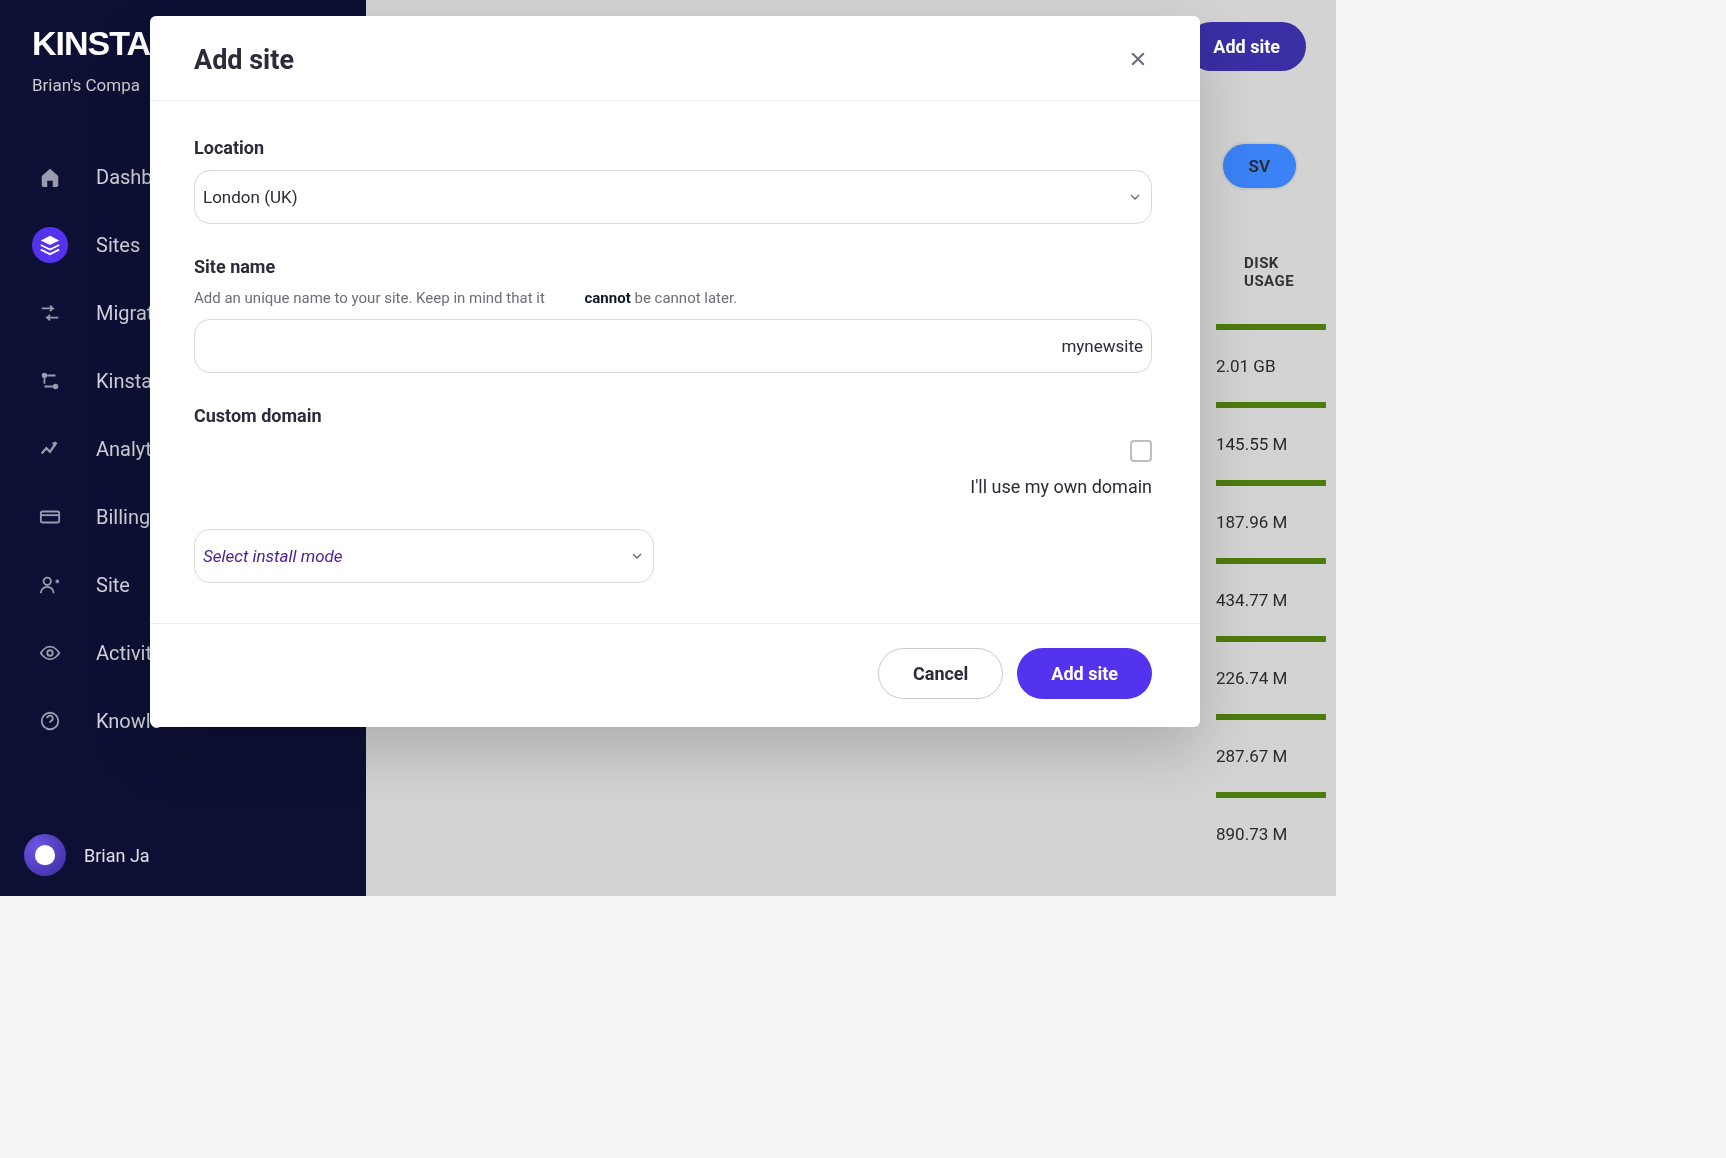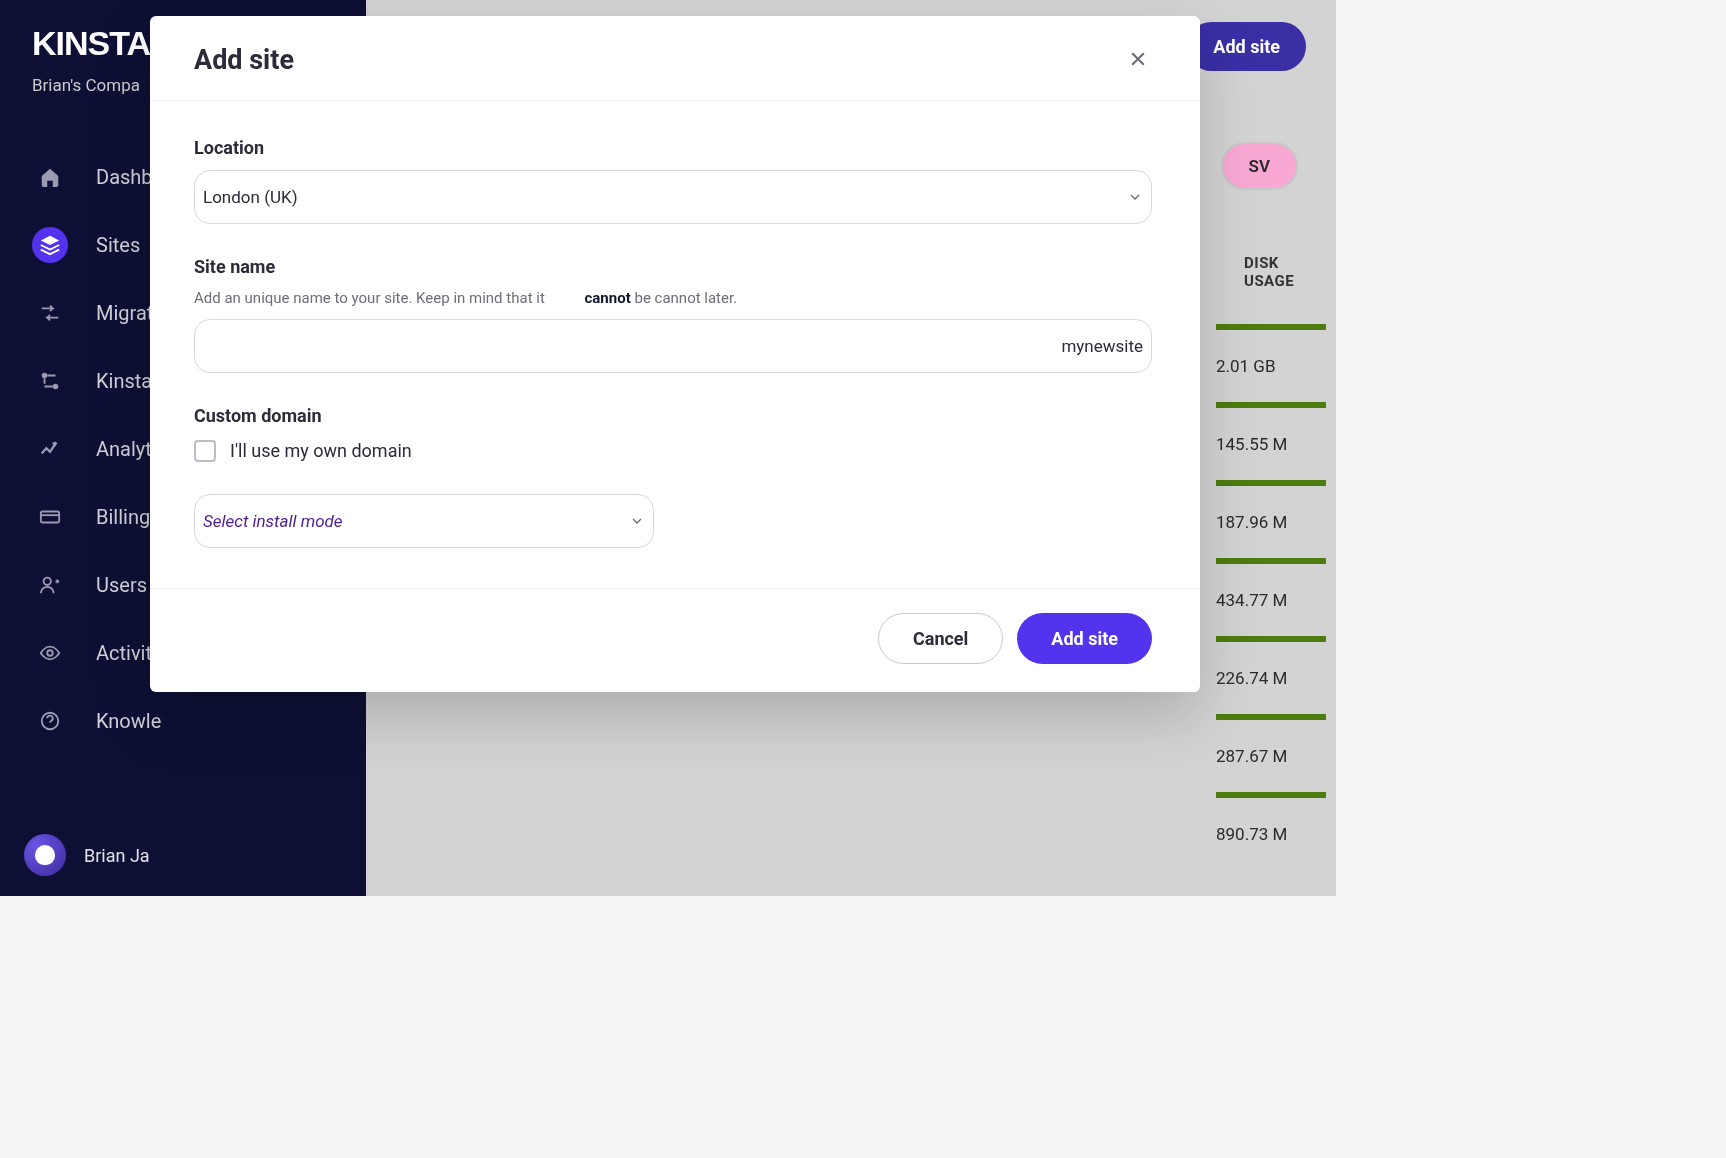--- a/index.html
+++ b/index.html
@@ -19,40 +19,40 @@
   .avatar-wrap { width: 42px; height: 42px; border-radius: 50%; background: radial-gradient(circle at 30% 30%, #6b55e5, #3c2b9c); display: flex; align-items: center; justify-content: center; position: relative; }
   .avatar-wrap::before { content:""; width:20px; height:20px; background:#fff; border-radius:50% 50% 45% 45%; }
   .user-name { font-size: 18px; color: #e0e0e8; }
 
   
   .main { position: absolute; top: 0; left: 366px; right: 0; height: 100%; background: #ffffff; }
   .overlay-dim { position: absolute; inset: 0; background: rgba(130,130,130,0.35); }
 
   .header { position: absolute; top: 22px; right: 30px; z-index: 1; }
   .btn-add-site-header { background: #3a2fa5; color: #fff; padding: 14px 26px; border-radius: 28px; font-size: 18px; border: none; font-weight: 700; }
-  .btn-csv { position: absolute; top: 142px; right: 38px; background: #f9a8d4; border: 2px solid #c7c7c7; border-radius: 26px; padding: 12px 26px; font-size: 17px; font-weight: 600; color:#2a2a2a; z-index:1;}
+  .btn-csv { position: absolute; top: 142px; right: 38px; background: #3b82f6; border: 2px solid #c7c7c7; border-radius: 26px; padding: 12px 26px; font-size: 17px; font-weight: 600; color:#2a2a2a; z-index:1;}
   .table-head { position: absolute; top: 254px; right: 22px; font-size: 15px; font-weight: 700; color: #333; letter-spacing: 0.5px; z-index:1; text-align:left;}
   .table-rows { position: absolute; top: 324px; right: 10px; z-index:1; width: 110px;}
   .table-row { height: 78px; display:flex; align-items:center; justify-content:flex-start; font-size: 17px; color: #2a2a2a; border-top:6px solid #4d7c0f;}
   .modal { position: absolute; top: 16px; left: 150px; width: 1050px; background: #fff; border-radius: 6px; box-shadow: 0 24px 60px rgba(0,0,0,0.18); z-index: 60; }
   .modal-header { display: flex; justify-content: space-between; align-items: center; padding: 28px 48px 24px 44px; border-bottom: 1px solid #eee; }
   .modal-title { font-size: 27px; font-weight: 700; color: #2b2b3a; }
   .close-btn { background: none; border: none; cursor: pointer; padding: 4px; }
   .close-btn svg { width: 20px; height: 20px; stroke: #6b6b78; stroke-width: 2.5; }
   .modal-body { padding: 36px 48px 40px 44px; }
   .fg { margin-bottom: 32px; }
   .flabel { font-size: 18px; font-weight: 700; color: #2b2b3a; margin-bottom: 12px; display: block; }
   .fhelper { font-size: 15px; color: #6e6e7a; margin-bottom: 12px; }
   .fhelper strong { font-weight: 700; color: #0f172a; margin-left: 36px; }
   .select, .tinput { width: 100%; border: 1px solid #d8d8de; border-radius: 16px; padding: 16px 8px; font-size: 17px; color: #2b2b3a; background: #fff; position: relative; cursor: pointer; display:flex; justify-content:space-between; align-items:center;}
   .select.small { width: 460px; }
   .select .placeholder { color: #4c1d95; font-style: italic; }
   .chev { width: 16px; height: 16px; stroke: #6b6b78; stroke-width: 2; fill: none; }
   .tinput { cursor: text; justify-content: flex-end; }
-  .cbrow { display: flex; align-items: flex-start; gap: 14px; margin-top: 14px; }
+  .cbrow { display: flex; align-items: flex-end; gap: 14px; margin-top: 14px; flex-direction: column; }
   .cb { width: 22px; height: 22px; border: 2px solid #bcbcc7; border-radius: 4px; background: #fff; }
   .cblabel { font-size: 18px; color: #2b2b3a; }
   .modal-footer { display: flex; justify-content: flex-end; gap: 14px; padding: 24px 48px 28px; border-top: 1px solid #eee; }
   .btn { padding: 14px 34px; border-radius: 28px; font-size: 18px; font-weight: 700; cursor: pointer; }
   .btn-secondary { background: #fff; border: 1.5px solid #c9c9d0; color: #2b2b3a; }
   .btn-primary { background: #5333ed; border: none; color: #fff; }
 </style>
 </head>
 <body>
 
@@ -114,21 +114,21 @@
         </span>
       <span>Billing</span>
     </div>
     <div class="nav-item">
       <span class="nav-icon-wrap">
           <svg class="nav-icon" viewBox="0 0 24 24">
             <circle cx="9" cy="8" r="4" fill="none" stroke="#9a9ab0" stroke-width="2"></circle>
             <path d="M2 21c0-4 3-7 7-7s7 3 7 7M18 8h4m-2-2v4" fill="none" stroke="#9a9ab0" stroke-width="2"></path>
           </svg>
         </span>
-      <span>Users</span>
+      <span>Site</span>
     </div>
     <div class="nav-item">
       <span class="nav-icon-wrap">
           <svg class="nav-icon" viewBox="0 0 24 24">
             <path d="M2 12s4-7 10-7 10 7 10 7-4 7-10 7S2 12 2 12z" fill="none" stroke="#9a9ab0" stroke-width="2"></path>
             <circle cx="12" cy="12" r="3" fill="none" stroke="#9a9ab0" stroke-width="2"></circle>
           </svg>
         </span>
       <span>Activity</span>
     </div>

